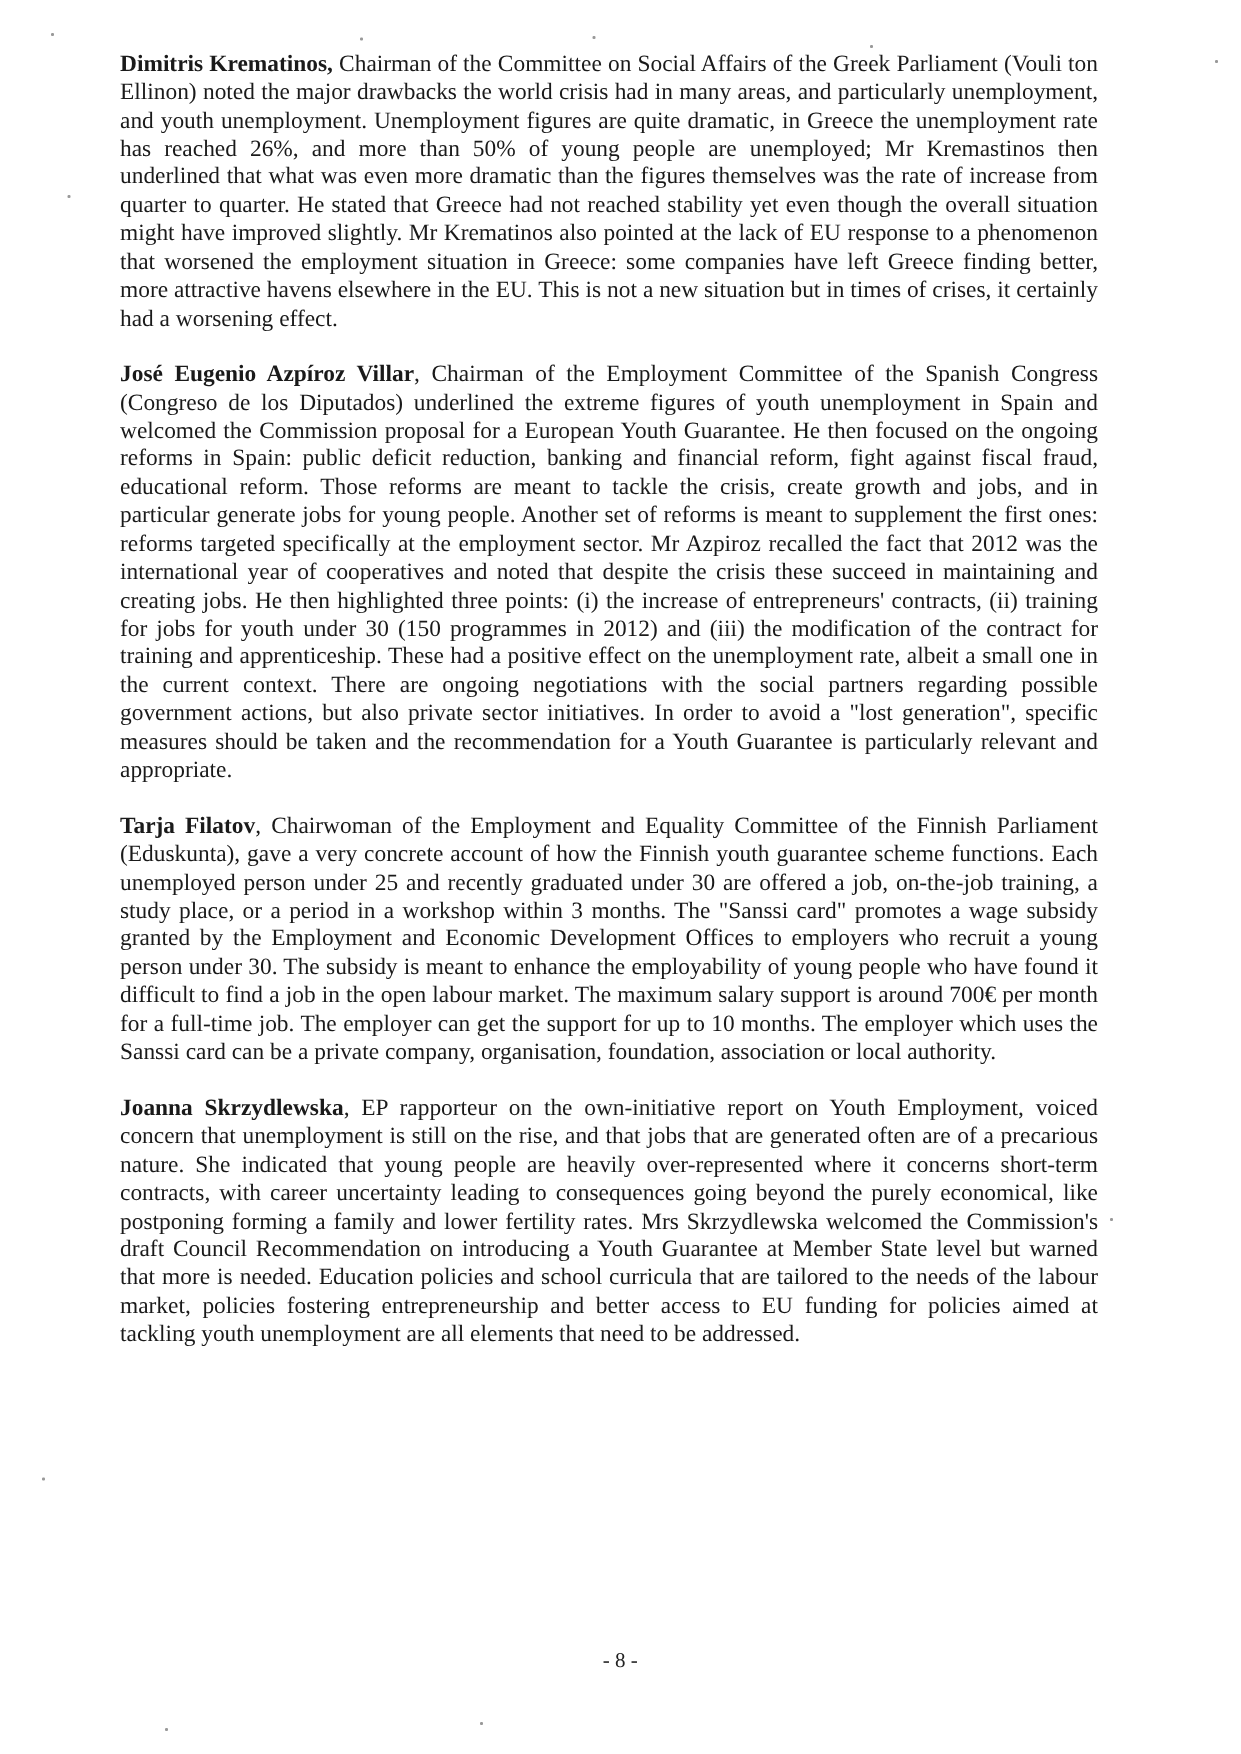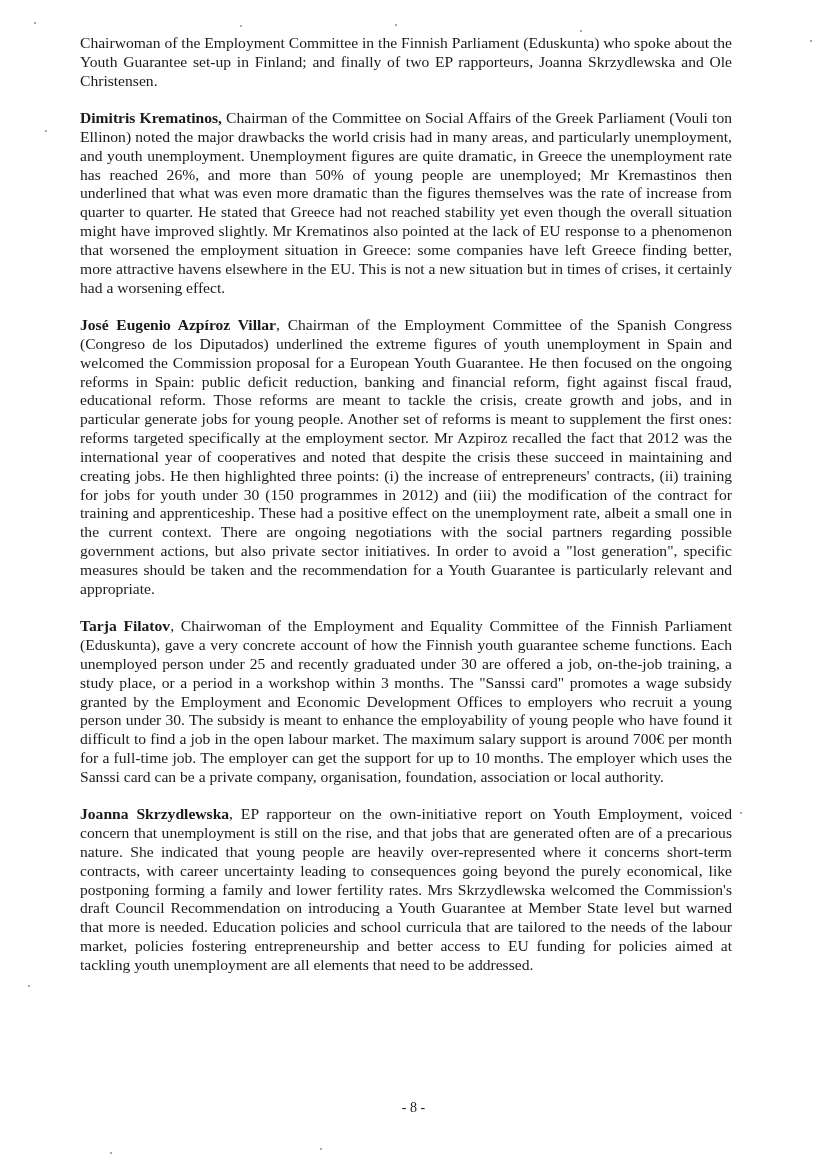--- a/index.html
+++ b/index.html
@@ -15,21 +15,20 @@
   .footer {
     position: absolute; left: 0; top: 1100px; width: 827px; text-align: center;
     font-family: "Liberation Serif", "DejaVu Serif", serif; font-size: 14px; color: #222;
   }
   .speck { position: absolute; width: 1.5px; height: 1.5px; background: #999; border-radius: 50%; }
 </style>
 </head>
 <body>
 
 <div class="page">
-  <p class="para">Chairwoman of the Employment Committee in the Finnish Parliament (Eduskunta) who spoke about the Youth Guarantee set-up in Finland; and finally of two EP rapporteurs, Joanna Skrzydlewska and Ole Christensen.</p>
 
   <p class="para"><span class="speaker">Dimitris Krematinos,</span><span> Chairman of the Committee on Social Affairs of the Greek Parliament (Vouli ton Ellinon) noted the major drawbacks the world crisis had in many areas, and particularly unemployment, and youth unemployment. Unemployment figures are quite dramatic, in Greece the unemployment rate has reached 26%, and more than 50% of young people are unemployed; Mr Kremastinos then underlined that what was even more dramatic than the figures themselves was the rate of increase from quarter to quarter. He stated that Greece had not reached stability yet even though the overall situation might have improved slightly. Mr Krematinos also pointed at the lack of EU response to a phenomenon that worsened the employment situation in Greece: some companies have left Greece finding better, more attractive havens elsewhere in the EU. This is not a new situation but in times of crises, it certainly had a worsening effect.</span></p>
 
   <p class="para"><span class="speaker">José Eugenio Azpíroz Villar</span><span>, Chairman of the Employment Committee of the Spanish Congress (Congreso de los Diputados) underlined the extreme figures of youth unemployment in Spain and welcomed the Commission proposal for a European Youth Guarantee. He then focused on the ongoing reforms in Spain: public deficit reduction, banking and financial reform, fight against fiscal fraud, educational reform. Those reforms are meant to tackle the crisis, create growth and jobs, and in particular generate jobs for young people. Another set of reforms is meant to supplement the first ones: reforms targeted specifically at the employment sector. Mr Azpiroz recalled the fact that 2012 was the international year of cooperatives and noted that despite the crisis these succeed in maintaining and creating jobs. He then highlighted three points: (i) the increase of entrepreneurs' contracts, (ii) training for jobs for youth under 30 (150 programmes in 2012) and (iii) the modification of the contract for training and apprenticeship. These had a positive effect on the unemployment rate, albeit a small one in the current context. There are ongoing negotiations with the social partners regarding possible government actions, but also private sector initiatives. In order to avoid a "lost generation", specific measures should be taken and the recommendation for a Youth Guarantee is particularly relevant and appropriate.</span></p>
 
   <p class="para"><span class="speaker">Tarja Filatov</span><span>, Chairwoman of the Employment and Equality Committee of the Finnish Parliament (Eduskunta), gave a very concrete account of how the Finnish youth guarantee scheme functions. Each unemployed person under 25 and recently graduated under 30 are offered a job, on-the-job training, a study place, or a period in a workshop within 3 months. The "Sanssi card" promotes a wage subsidy granted by the Employment and Economic Development Offices to employers who recruit a young person under 30. The subsidy is meant to enhance the employability of young people who have found it difficult to find a job in the open labour market. The maximum salary support is around 700€ per month for a full-time job. The employer can get the support for up to 10 months. The employer which uses the Sanssi card can be a private company, organisation, foundation, association or local authority.</span></p>
 
   <p class="para"><span class="speaker">Joanna Skrzydlewska</span><span>, EP rapporteur on the own-initiative report on Youth Employment, voiced concern that unemployment is still on the rise, and that jobs that are generated often are of a precarious nature. She indicated that young people are heavily over-represented where it concerns short-term contracts, with career uncertainty leading to consequences going beyond the purely economical, like postponing forming a family and lower fertility rates. Mrs Skrzydlewska welcomed the Commission's draft Council Recommendation on introducing a Youth Guarantee at Member State level but warned that more is needed. Education policies and school curricula that are tailored to the needs of the labour market, policies fostering entrepreneurship and better access to EU funding for policies aimed at tackling youth unemployment are all elements that need to be addressed.</span></p>
 </div>
 

